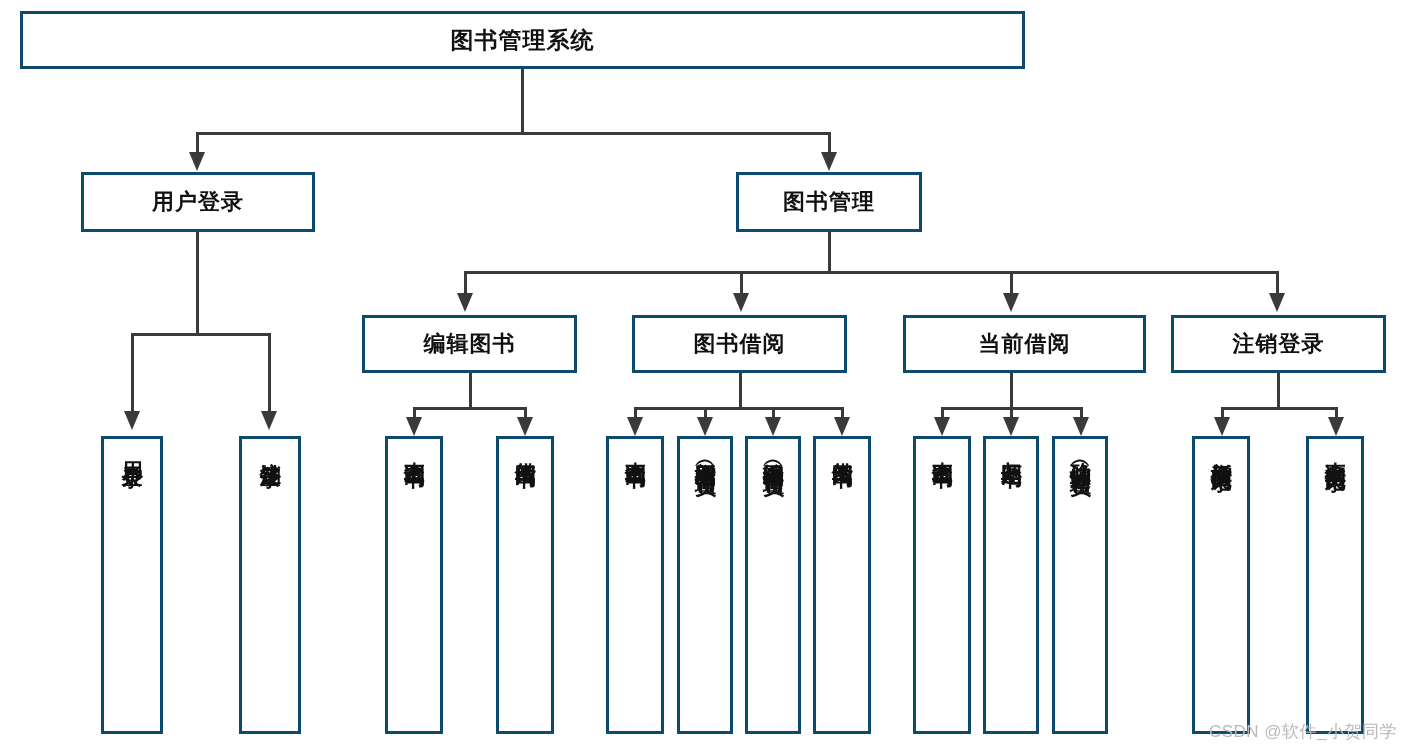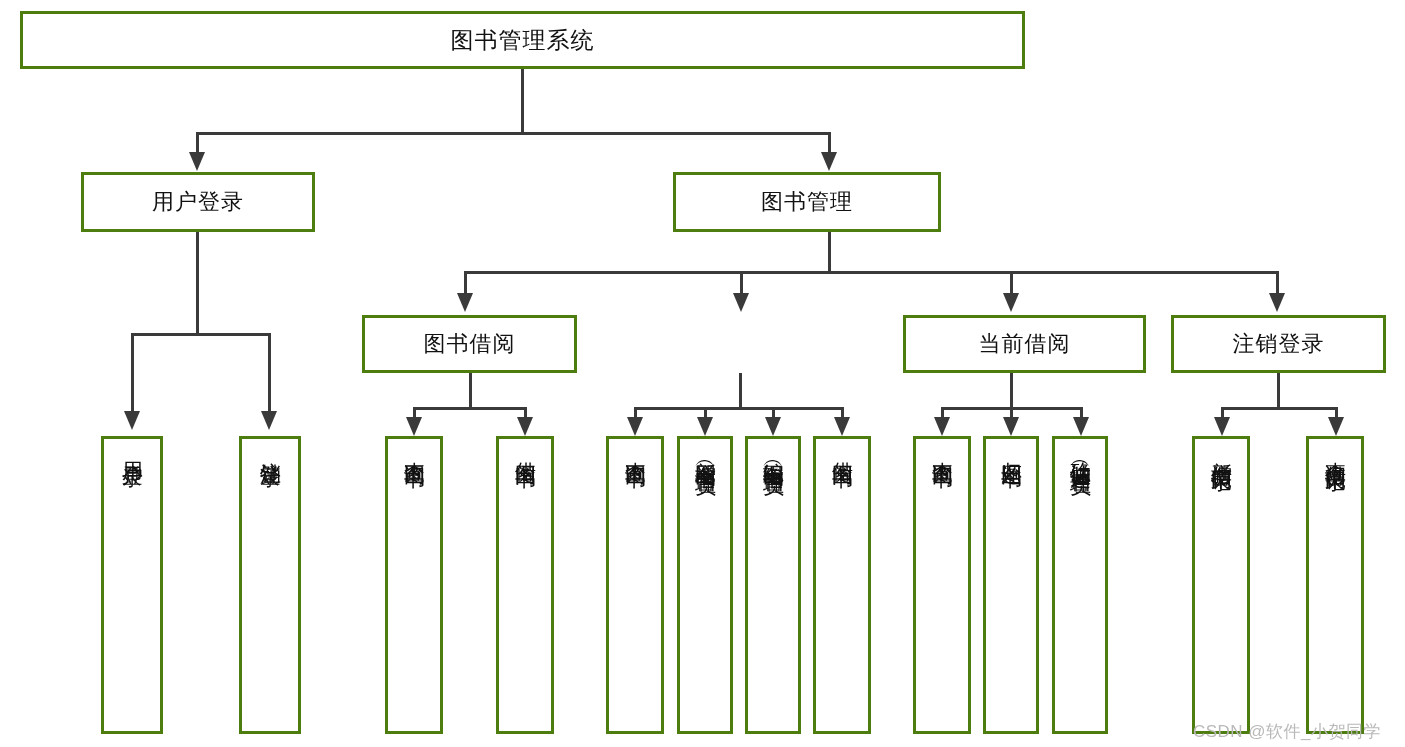--- a/index.html
+++ b/index.html
@@ -15,25 +15,26 @@
     width: 1405px;
     height: 747px;
     background: #ffffff;
     overflow: hidden;
   }
   
   .node {
     position: absolute;
     box-sizing: border-box;
     background: #ffffff;
-    border: 3px solid #4d7c0f;
+    border: 3px solid #0c4a6e;
     display: flex;
     align-items: center;
     justify-content: center;
     color: #111111;
+    font-weight: bold;
   }
   .node.horiz {
     font-size: 22px;
     letter-spacing: 1px;
     line-height: 1;
   }
   .node.root {
     font-size: 23px;
   }
   
@@ -62,21 +63,21 @@
     position: absolute;
     width: 0;
     height: 0;
     border-left: 8px solid transparent;
     border-right: 8px solid transparent;
     border-top: 19px solid #3a3a3a;
   }
   
   #watermark {
     position: absolute;
-    right: 24px;
+    right: 8px;
     bottom: 4px;
     font-size: 17px;
     color: #b9b9b9;
     letter-spacing: 0.5px;
     white-space: nowrap;
     pointer-events: none;
     margin-top: 48px;
   }
 </style>
 </head>
@@ -146,25 +147,28 @@
   <div class="ln v" style="left:1335px; top:407px; height:14px;"></div>
   <div class="arrow" style="left:1328px; top:417px;"></div>
 
   <div class="node horiz root" style="left:20px; top:11px; width:1005px; height:58px;">
     <span>图书管理系统</span>
   </div>
 
   <div class="node horiz" style="left:81px; top:172px; width:234px; height:60px;">
     <span>用户登录</span>
   </div>
-  <div class="node horiz" style="left:673px; top:172px; width:268px; height:60px;">
+  <div class="node horiz" style="left:736px; top:172px; width:186px; height:60px;">
     <span>图书管理</span>
   </div>
 
   <div class="node horiz" style="left:362px; top:315px; width:215px; height:58px;">
+    <span>编辑图书</span>
+  </div>
+  <div class="node horiz" style="left:632px; top:315px; width:215px; height:58px;">
     <span>图书借阅</span>
   </div>
   <div class="node horiz" style="left:903px; top:315px; width:243px; height:58px;">
     <span>当前借阅</span>
   </div>
   <div class="node horiz" style="left:1171px; top:315px; width:215px; height:58px;">
     <span>注销登录</span>
   </div>
 
   <div class="node vert" style="left:101px; top:436px; width:62px; height:298px;">

